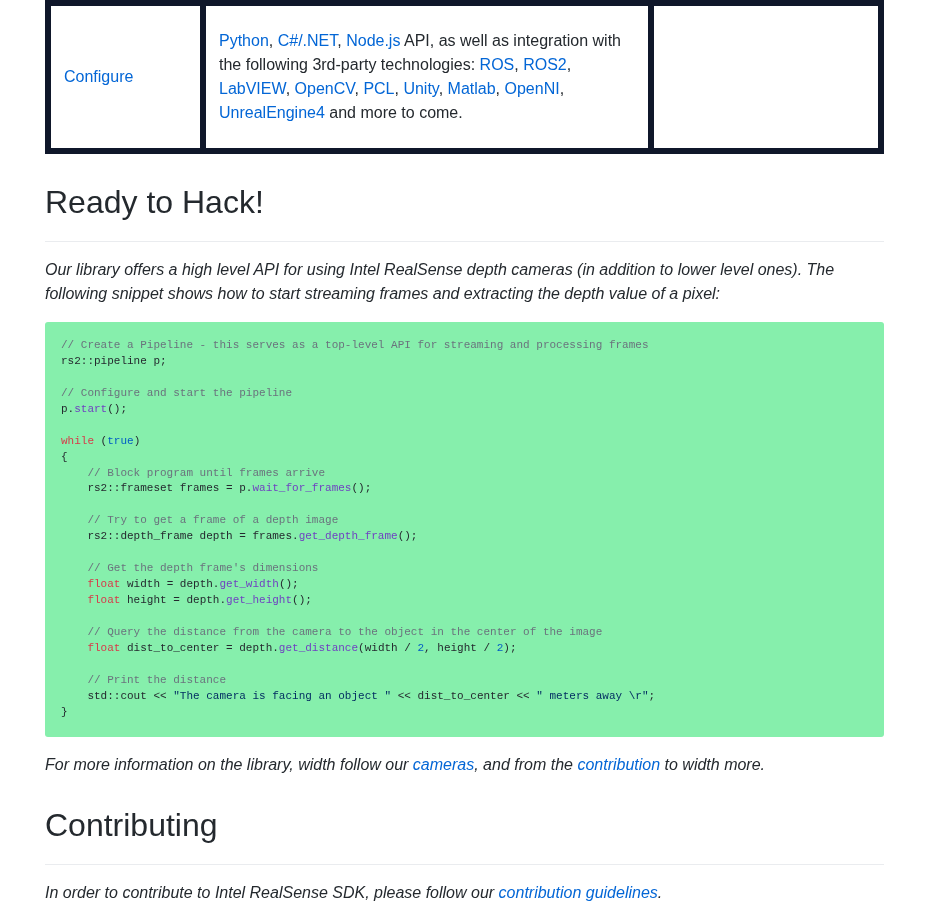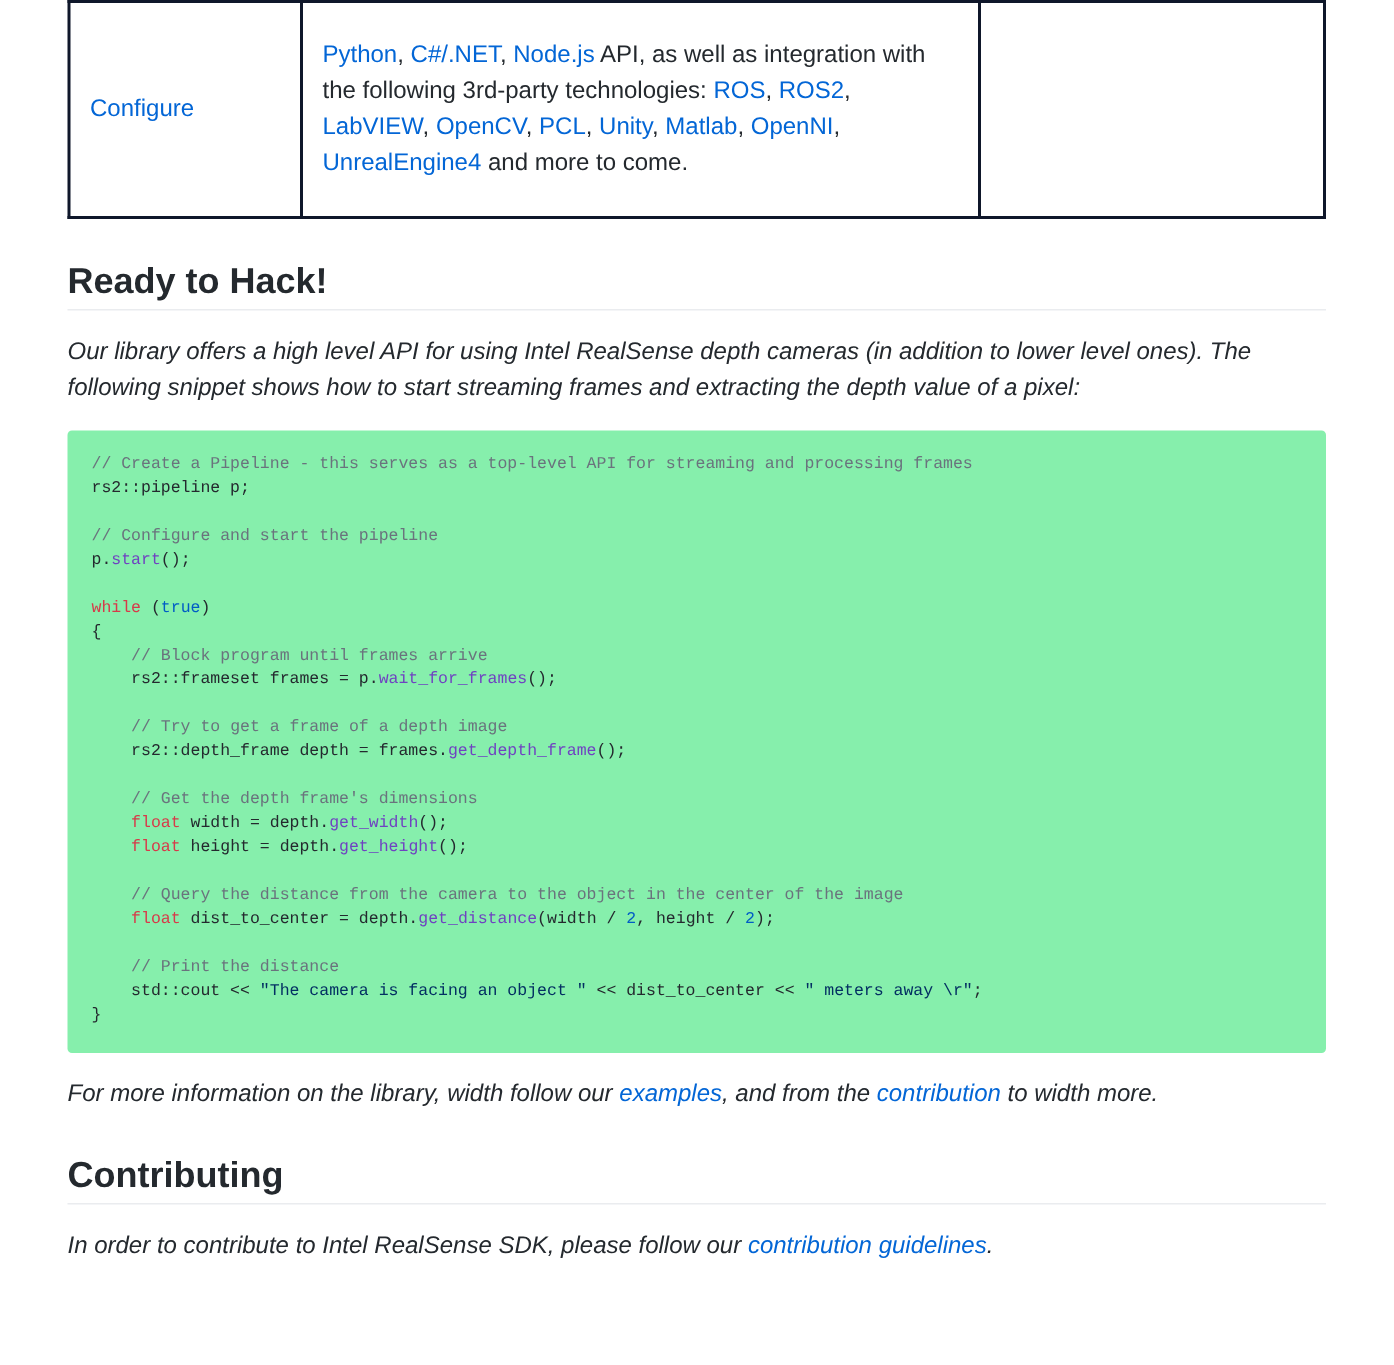--- a/index.html
+++ b/index.html
@@ -14,40 +14,40 @@
       color: #24292e;
       background: #fff;
       padding: 0 45px;
     }
     table {
       border-collapse: collapse;
       width: 100%;
       margin-bottom: 16px;
     }
     td {
-      border: 2px solid #0f172a;
+      border: 6px solid #0f172a;
       padding: 23px 13px;
       vertical-align: middle;
     }
     td.cell-left {
       width: 155px;
     }
     td.cell-right {
       width: 230px;
     }
     a {
       color: #0366d6;
       text-decoration: none;
     }
     h2 {
-      font-size: 24px;
-      font-weight: 700;
+      font-size: 32px;
+      font-weight: 400;
       margin-top: 24px;
       margin-bottom: 16px;
-      padding-bottom: 0;
+      padding-bottom: 15px;
       border-bottom: 1px solid #eaecef;
     }
     p {
       margin-bottom: 16px;
       font-style: italic;
     }
     pre {
       background-color: #86efac;
       border-radius: 3px;
       padding: 16px;
@@ -106,20 +106,20 @@
     <span class="c-keyword">float</span><span> height = depth.</span><span class="c-function">get_height</span><span>();</span>
 
     <span class="c-comment">// Query the distance from the camera to the object in the center of the image</span>
     <span class="c-keyword">float</span><span> dist_to_center = depth.</span><span class="c-function">get_distance</span><span>(width / </span><span class="c-constant">2</span><span>, height / </span><span class="c-constant">2</span><span>);</span>
 
     <span class="c-comment">// Print the distance</span>
 <span>    std::cout &lt;&lt; </span><span class="c-string">"The camera is facing an object "</span><span> &lt;&lt; dist_to_center &lt;&lt; </span><span class="c-string">" meters away \r"</span><span>;</span>
 <span>}</span></code></pre>
 
 <p>
-  <span>For more information on the library, width follow our </span><a href="#">examples</a><span>, and from the </span><a href="#">contribution</a><span> to width more.</span>
+  <span>For more information on the library, width follow our </span><a href="#">cameras</a><span>, and from the </span><a href="#">contribution</a><span> to width more.</span>
 </p>
 
 <h2>Contributing</h2>
 
 <p>
   <span>In order to contribute to Intel RealSense SDK, please follow our </span><a href="#">contribution guidelines</a><span>.</span>
 </p>
 
 </body></html>

